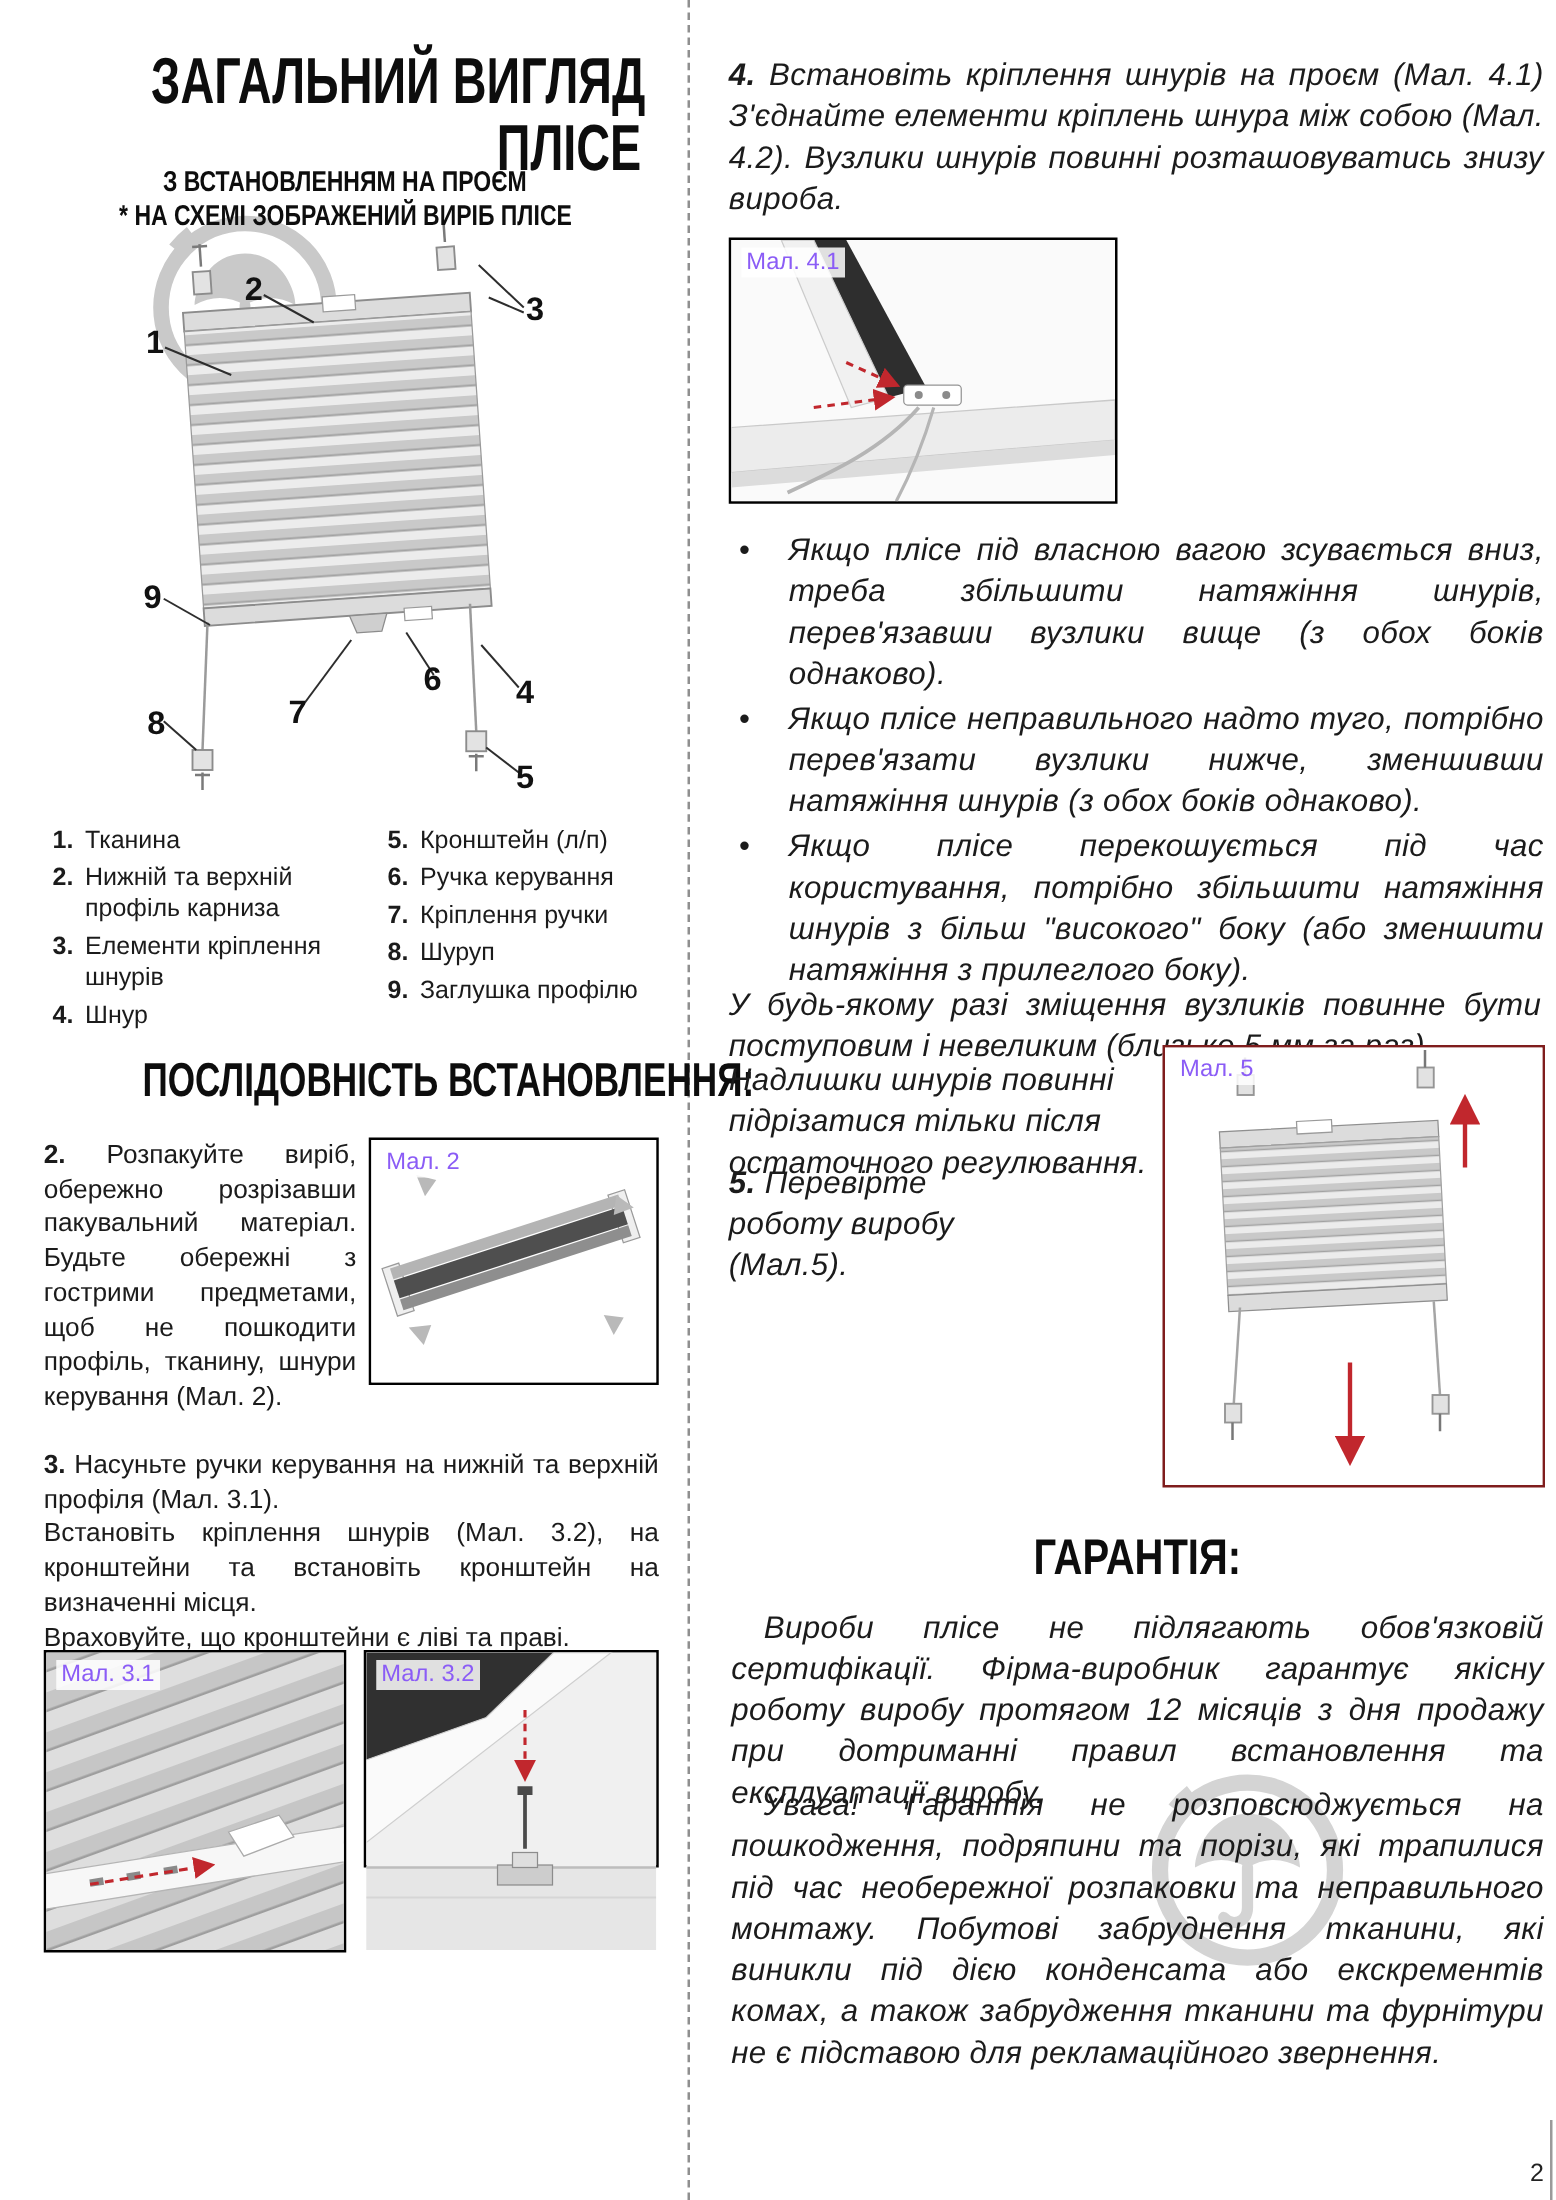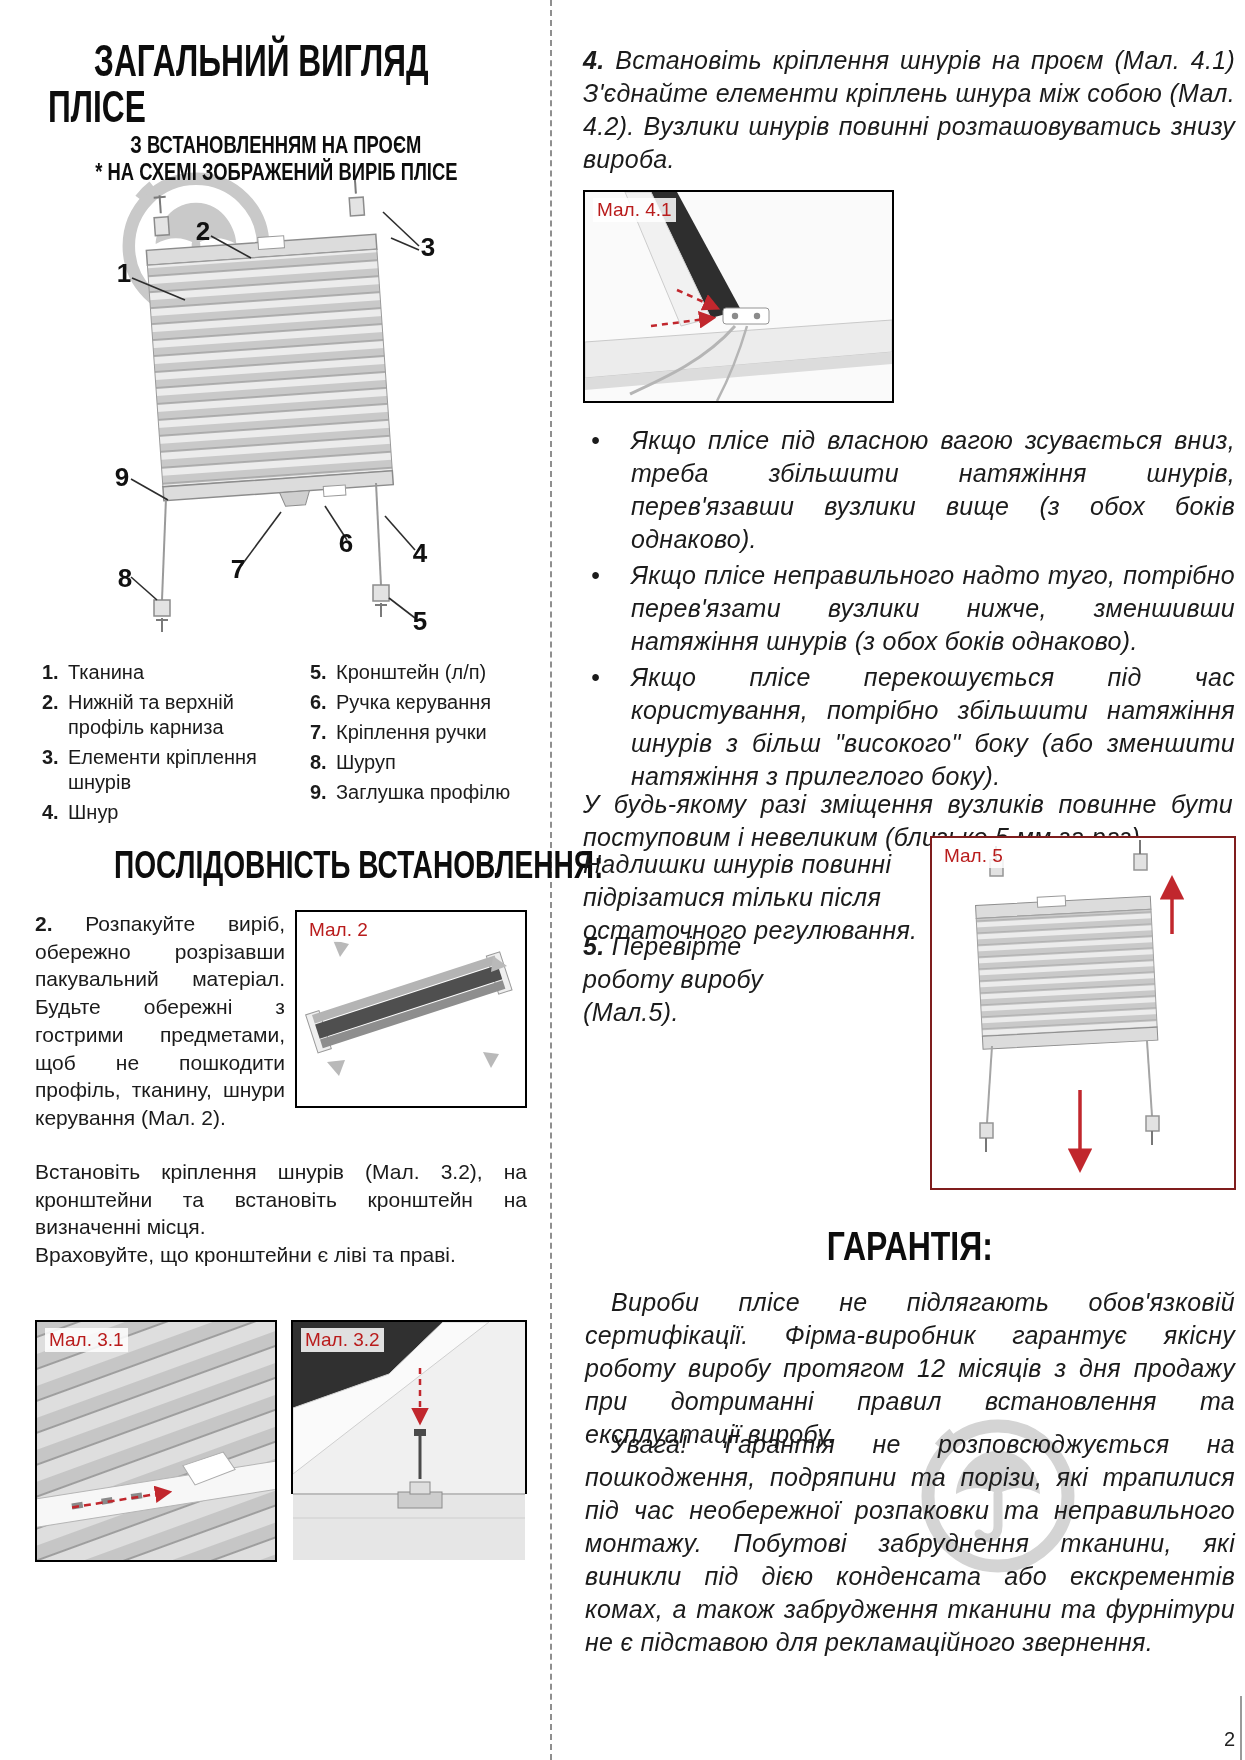--- a/index.html
+++ b/index.html
@@ -9,21 +9,21 @@
     font-family:"Liberation Sans", sans-serif; color:#1b1b1b; overflow:hidden;
   }
   .abs { position:absolute; }
 
   
   .divider-center { left:550px; top:0; height:1760px; width:0; border-left:2px dashed #8f8f8f; }
   .edge-line { left:1240px; top:1696px; height:64px; width:0; border-left:2px solid #9a9a9a; }
 
   
   .cond { display:inline-block; transform:scaleX(0.72); transform-origin:50% 50%; white-space:nowrap; font-weight:bold; color:#0d0d0d; }
-  .title { left:29px; top:38px; width:492px; text-align:left; font-size:44px; line-height:1.04; }
+  .title { left:44px; top:38px; width:492px; text-align:right; font-size:52px; line-height:1.04; }
   .subtitle { left:30px; top:132px; width:492px; text-align:center; font-size:23px; line-height:1.18; }
   .subtitle .cond { transform:scaleX(0.8); }
   .seq-heading { left:28px; top:844px; width:496px; text-align:left; font-size:38px; }
   .seq-heading .cond { transform:scaleX(0.74); }
   .warranty-heading { left:585px; top:1224px; width:650px; text-align:center; font-size:40px; }
   .warranty-heading .cond { transform:scaleX(0.8); }
 
   
   .ltext { font-size:21px; line-height:1.32; }
   .rtext { font-size:25px; line-height:1.32; letter-spacing:0.3px;font-style:italic; }
@@ -35,21 +35,21 @@
   .legend { left:42px; top:660px; width:488px; display:flex; font-size:20px; }
   .legend .c1 { width:268px; }
   .legend .c2 { width:220px; }
   .legend-item { display:flex; margin-bottom:5px; line-height:1.25; }
   .legend-item .n { font-weight:bold; flex:0 0 26px; }
   .legend-item .t { flex:1; }
 
   
   .figbox { border:2px solid #7f1d1d; background:#fff; position:absolute; }
   .figbox-rel { border:2px solid #000; background:#fff; position:relative; }
-  .figlabel { position:absolute; left:8px; top:6px; font-size:19px; color:#b91c1c; background:rgba(255,255,255,0.85); padding:1px 4px; z-index:3; }
+  .figlabel { position:absolute; left:8px; top:6px; font-size:19px; color:#8b5cf6; background:rgba(255,255,255,0.85); padding:1px 4px; z-index:3; }
   .figbox svg, .figbox-rel svg { display:block; }
 
   .diagram-wrap { left:35px; top:180px; width:490px; height:470px; }
   .wm { pointer-events:none; }
   .wm1 { left:100px; top:150px; width:192px; height:192px; }
   .wm2 { left:898px; top:1396px; width:200px; height:200px; }
 
   .step2-row { left:35px; top:910px; width:492px; display:flex; gap:10px; }
   .step2-text { width:250px; }
   .step3 { left:35px; top:1158px; width:492px; }
@@ -249,20 +249,21 @@
           <path d="M36 28 l16 4 -9 13 z"></path>
           <path d="M196 44 l14 10 -16 6 z"></path>
           <path d="M30 150 l18 -2 -6 16 z"></path>
           <path d="M186 140 l16 2 -8 14 z"></path>
         </g>
       </svg>
     </div>
   </div>
 
   <div class="abs step3 ltext">
+    <p class="just"><span class="stepnum">3.</span> <span>Насуньте ручки керування на нижній та верхній профіля (Мал. 3.1).</span></p>
     <p class="just">Встановіть кріплення шнурів (Мал. 3.2), на кронштейни та встановіть кронштейн на визначенні місця.</p>
     <p>Враховуйте, що кронштейни є ліві та праві.</p>
   </div>
 
   <div class="abs figrow-left">
     <div class="figbox-rel" style="width:242px;height:242px;">
       <span class="figlabel">Мал. 3.1</span>
       <svg viewBox="0 0 238 238" width="238" height="238">
         <rect width="238" height="238" fill="url(#pleatDiag)"></rect>
         <g transform="rotate(-9 120 172)">

